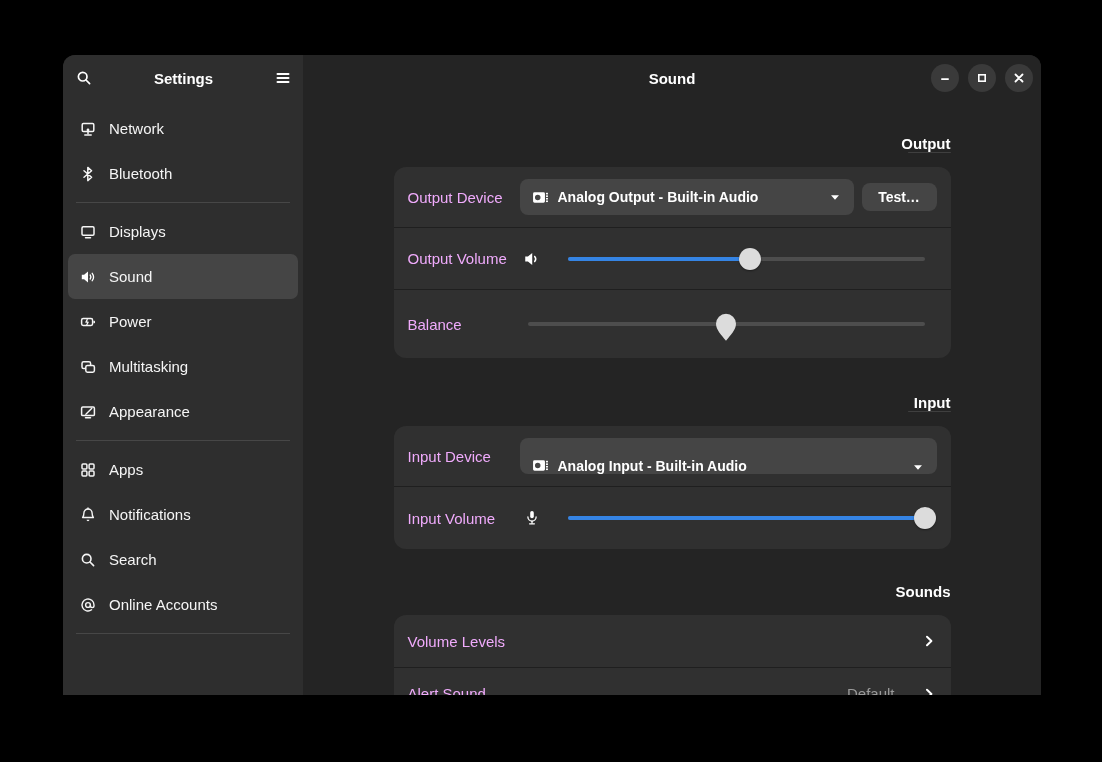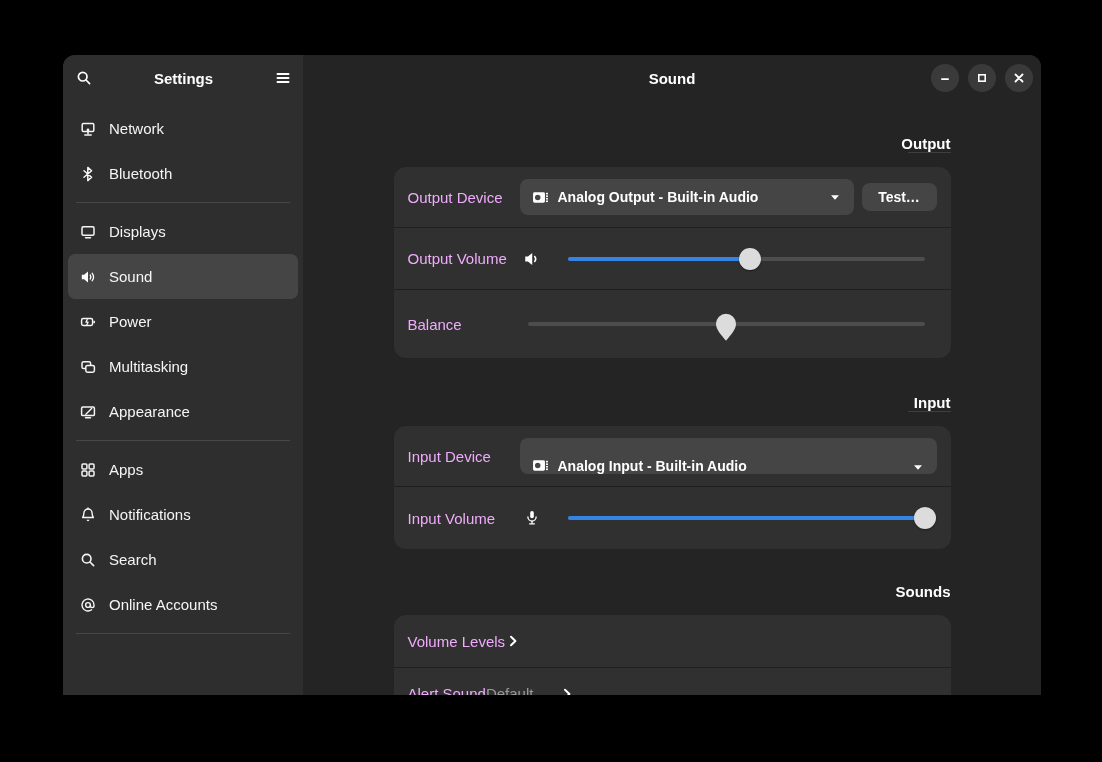--- a/index.html
+++ b/index.html
@@ -62,21 +62,21 @@
   .balance-row{ height:69px; }
   .balance-row .slider{ margin-left:8px; }
   .slider .fill{ position:absolute; left:0; top:0; bottom:0; border-radius:2px;
     background:#3584e4; width:calc(var(--p) * 1%); }
   .knob{ position:absolute; top:50%; left:calc(var(--p) * 1%);
     width:22px; height:22px; border-radius:50%; background:#dcdcdc;
     transform:translate(-50%,-50%); box-shadow:0 1px 2px rgba(0,0,0,.4); cursor:grab; }
   .pin-knob{ position:absolute; left:calc(var(--p) * 1%); top:50%;
     width:23px; height:29px; transform:translate(-50%,-37%); cursor:grab; }
 
-  .link-row{ height:52px; }
+  .link-row{ height:52px; justify-content:space-between; }
   .link-right{ display:flex; align-items:center; gap:26px; }
   .muted{ font-size:15px; color:#9a9a9a; }
   svg{ display:block; }
 </style>
 </head>
 <body>
 
 <div class="window">
 
   <aside class="sidebar">

